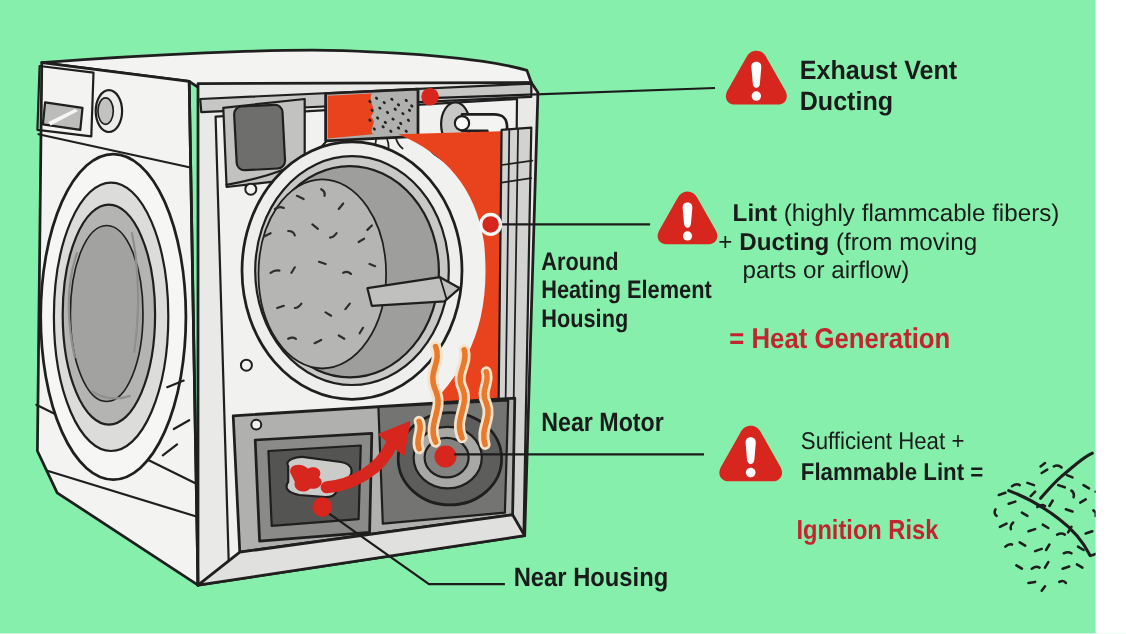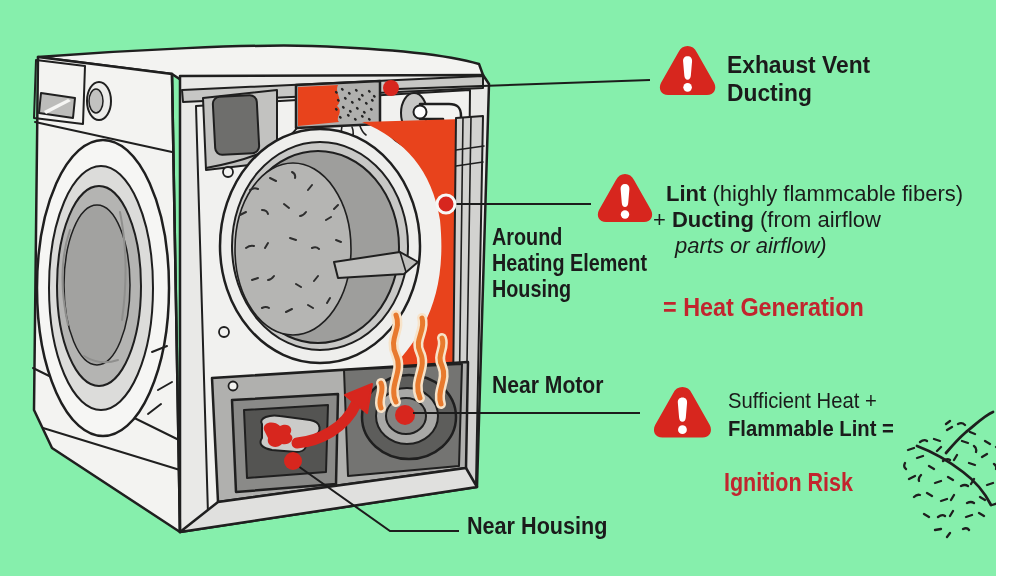--- a/index.html
+++ b/index.html
@@ -7,21 +7,21 @@
     position:relative;width:996px;height:576px;overflow:hidden;background:#86efac;
     font-family:"Liberation Sans",sans-serif;
   }
   #art{position:absolute;left:0;top:0;}
   .lbl{position:absolute;color:#1b1b1b;white-space:nowrap;transform-origin:0 0;}
   .b{font-weight:700;}
   .red{color:#c2252e;}
   #exhaust-label{left:727px;top:51px;font-size:24px;font-weight:700;line-height:28px;transform:scaleX(.95);}
   #lint-friction-label{left:666px;top:181px;font-size:22px;line-height:26px;}
   #lint-friction-label .l2{margin-left:-13px;}
-  #lint-friction-label .l3{margin-left:9px;font-style:italic;}
+  #lint-friction-label .l3{margin-left:9px;}
   #heat-generation-label{left:663px;top:292px;font-size:26px;font-weight:700;transform:scaleX(.9);}
   #around-label{left:492px;top:224px;font-size:23px;font-weight:700;line-height:26px;transform:scaleX(.86);}
   #near-motor-label{left:492px;top:371px;font-size:24px;font-weight:700;transform:scaleX(.88);}
   #sufficient-label{left:728px;top:387px;font-size:22px;line-height:28px;transform:scaleX(.92);}
   #ignition-label{left:724px;top:468px;font-size:25px;font-weight:700;transform:scaleX(.86);}
   #near-housing-label{left:467px;top:512px;font-size:24px;font-weight:700;transform:scaleX(.9);}
 </style>
 </head>
 <body>
 
@@ -182,21 +182,21 @@
     </g>
   </svg>
 
   <div class="lbl" id="exhaust-label">
     <div>Exhaust Vent</div>
     <div>Ducting</div>
   </div>
 
   <div class="lbl" id="lint-friction-label">
     <div class="l1"><span class="b">Lint</span><span> (highly flammcable fibers)</span></div>
-    <div class="l2"><span>+ </span><span class="b">Ducting</span><span> (from airflow</span></div>
+    <div class="l2"><span>+ </span><span class="b">Ducting</span><span> (from moving</span></div>
     <div class="l3">parts or airflow)</div>
   </div>
 
   <div class="lbl red" id="heat-generation-label">= Heat Generation</div>
 
   <div class="lbl" id="around-label">
     <div>Around</div>
     <div>Heating Element</div>
     <div>Housing</div>
   </div>

